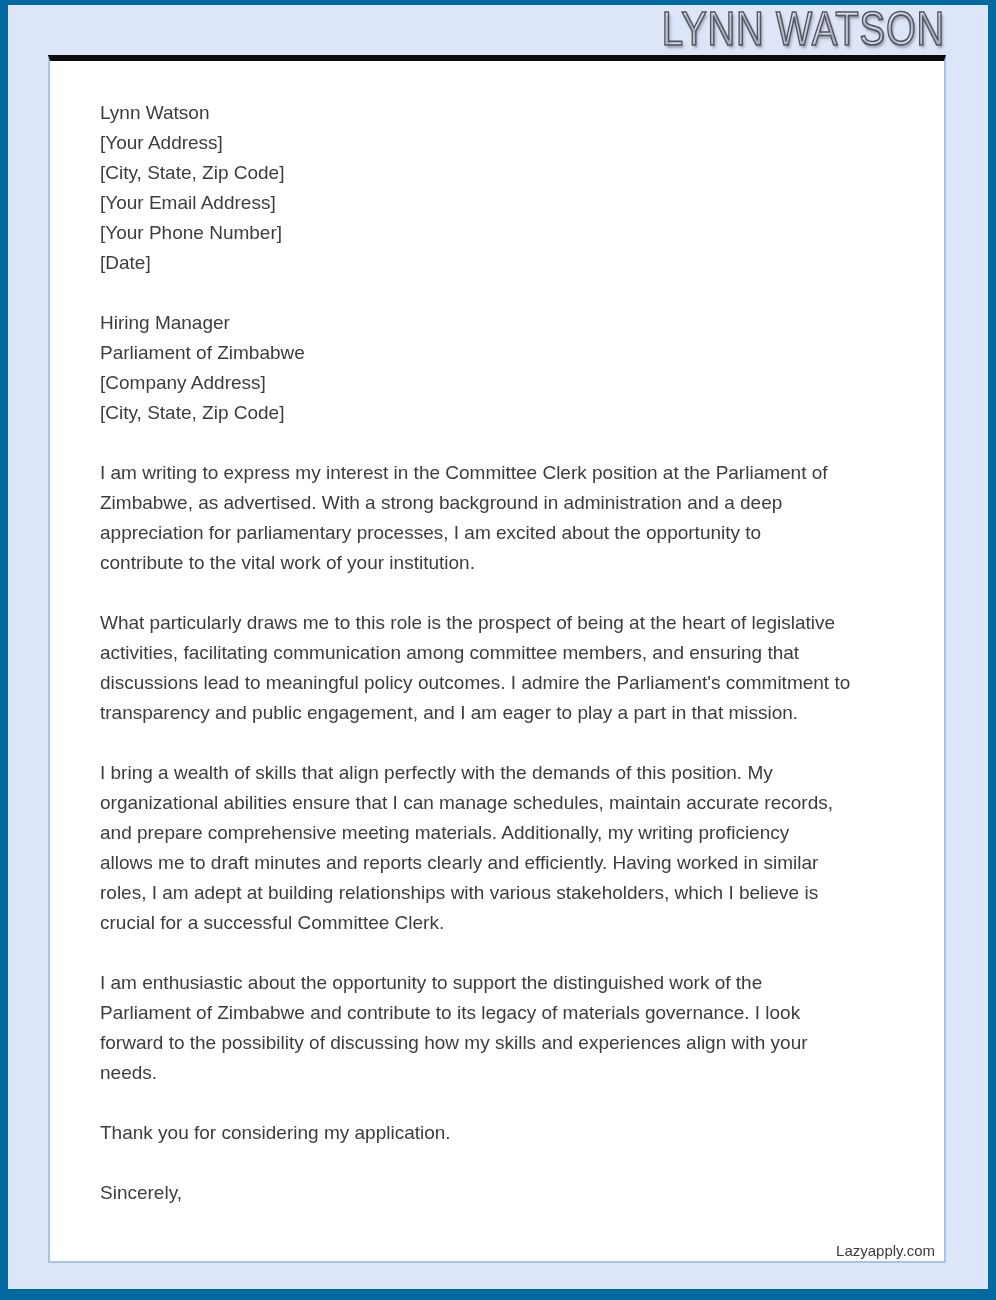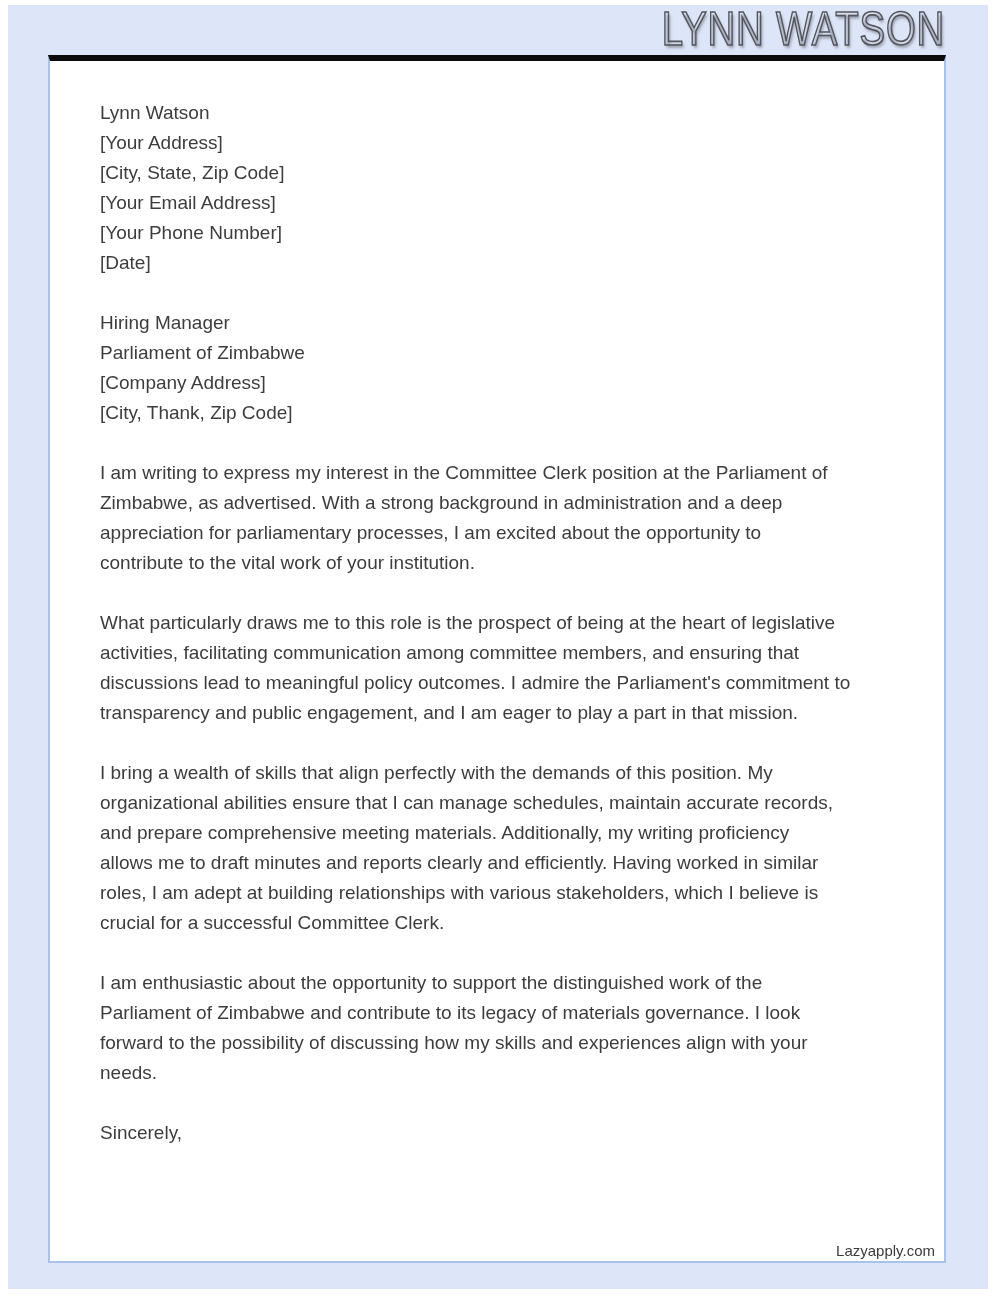--- a/index.html
+++ b/index.html
@@ -5,21 +5,21 @@
   html, body { margin: 0; padding: 0; }
   body {
     width: 996px; height: 1300px;
     background: #000000;
     font-family: "Liberation Sans", sans-serif;
     overflow: hidden;
   }
   .stage {
     position: relative;
     width: 996px; height: 1300px;
-    background: #ffffff;
+    background: #0369a1;
   }
   .page-bg {
     position: absolute;
     left: 8px; top: 5px; right: 8px; bottom: 11px;
     background: #dde6f8;
   }
   .letterhead-name {
     position: absolute;
     top: 3px; right: 51px;
     font-size: 48px;
@@ -77,21 +77,21 @@
       <div class="block">Lynn Watson
 [Your Address]
 [City, State, Zip Code]
 [Your Email Address]
 [Your Phone Number]
 [Date]</div>
 
       <div class="block">Hiring Manager
 Parliament of Zimbabwe
 [Company Address]
-[City, Thank, Zip Code]</div>
+[City, State, Zip Code]</div>
 
 
       <div class="block">I am writing to express my interest in the Committee Clerk position at the Parliament of
 Zimbabwe, as advertised. With a strong background in administration and a deep
 appreciation for parliamentary processes, I am excited about the opportunity to
 contribute to the vital work of your institution.</div>
 
       <div class="block">What particularly draws me to this role is the prospect of being at the heart of legislative
 activities, facilitating communication among committee members, and ensuring that
 discussions lead to meaningful policy outcomes. I admire the Parliament's commitment to
@@ -102,19 +102,20 @@
 and prepare comprehensive meeting materials. Additionally, my writing proficiency
 allows me to draft minutes and reports clearly and efficiently. Having worked in similar
 roles, I am adept at building relationships with various stakeholders, which I believe is
 crucial for a successful Committee Clerk.</div>
 
       <div class="block">I am enthusiastic about the opportunity to support the distinguished work of the
 Parliament of Zimbabwe and contribute to its legacy of materials governance. I look
 forward to the possibility of discussing how my skills and experiences align with your
 needs.</div>
 
+      <div class="block">Thank you for considering my application.</div>
 
       <div class="block">Sincerely,</div>
     </div>
 
     <div class="watermark">Lazyapply.com</div>
   </div>
 </div>
 
 </body></html>

